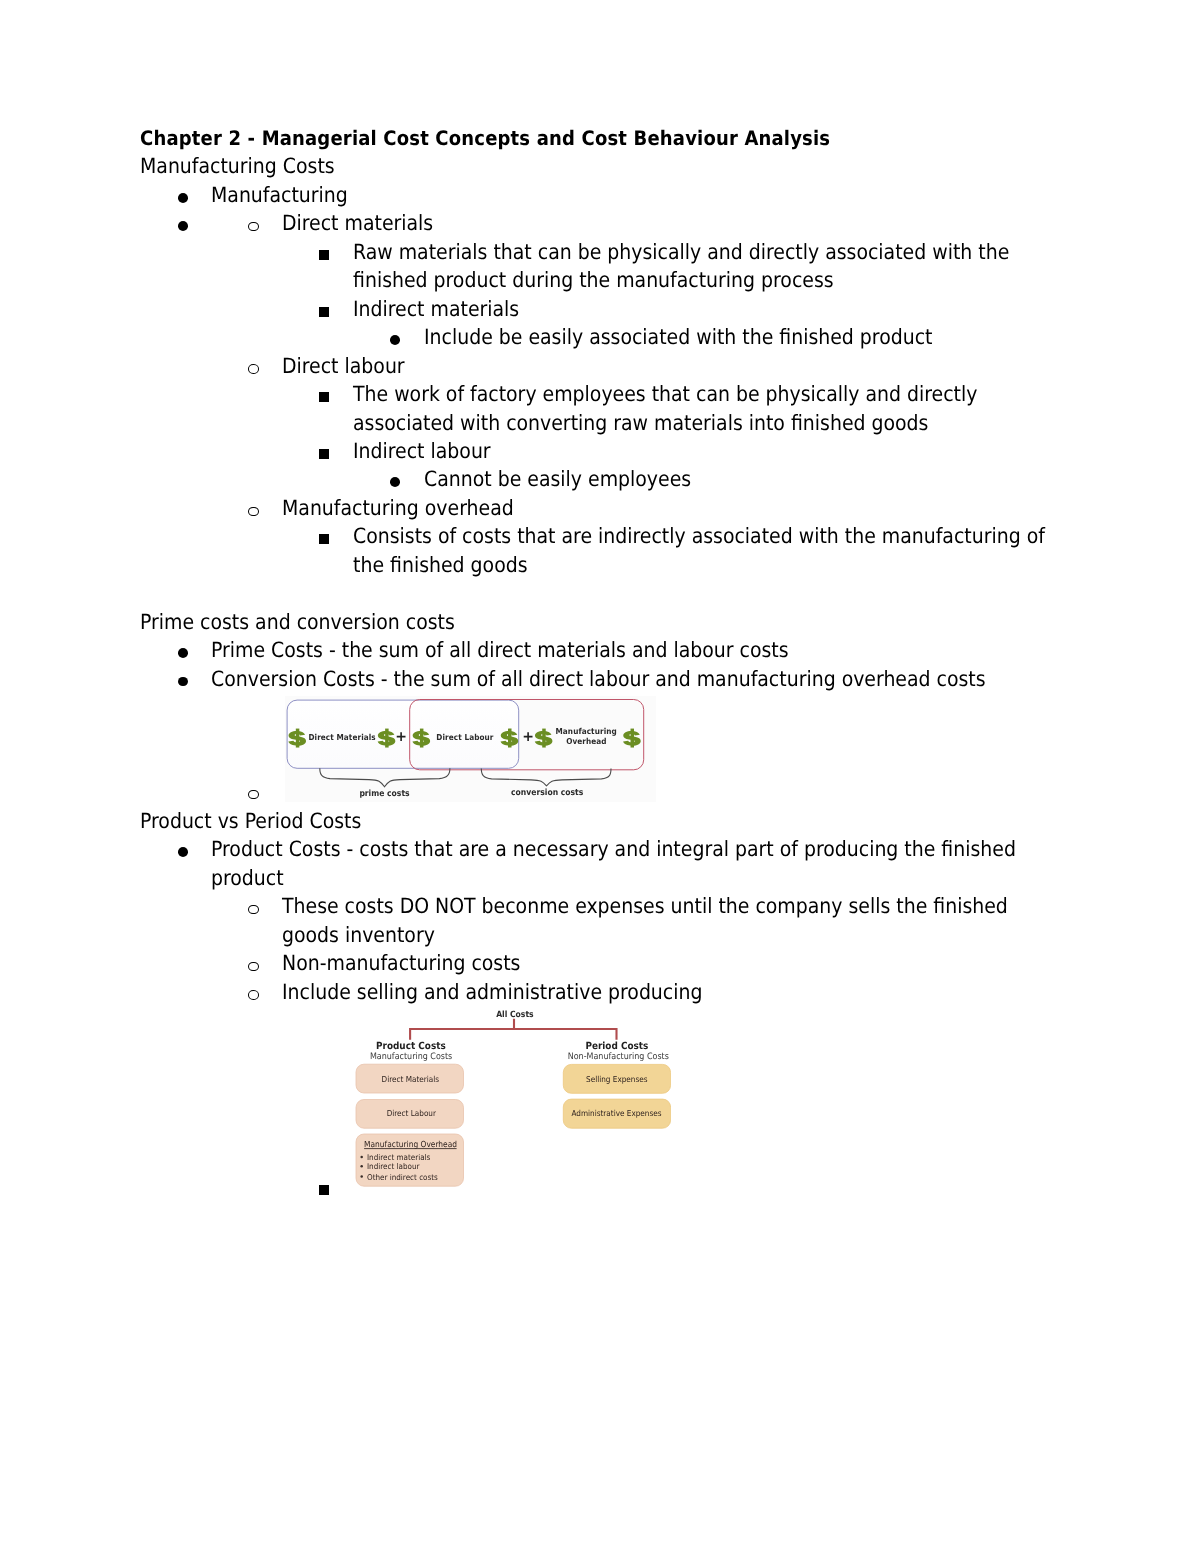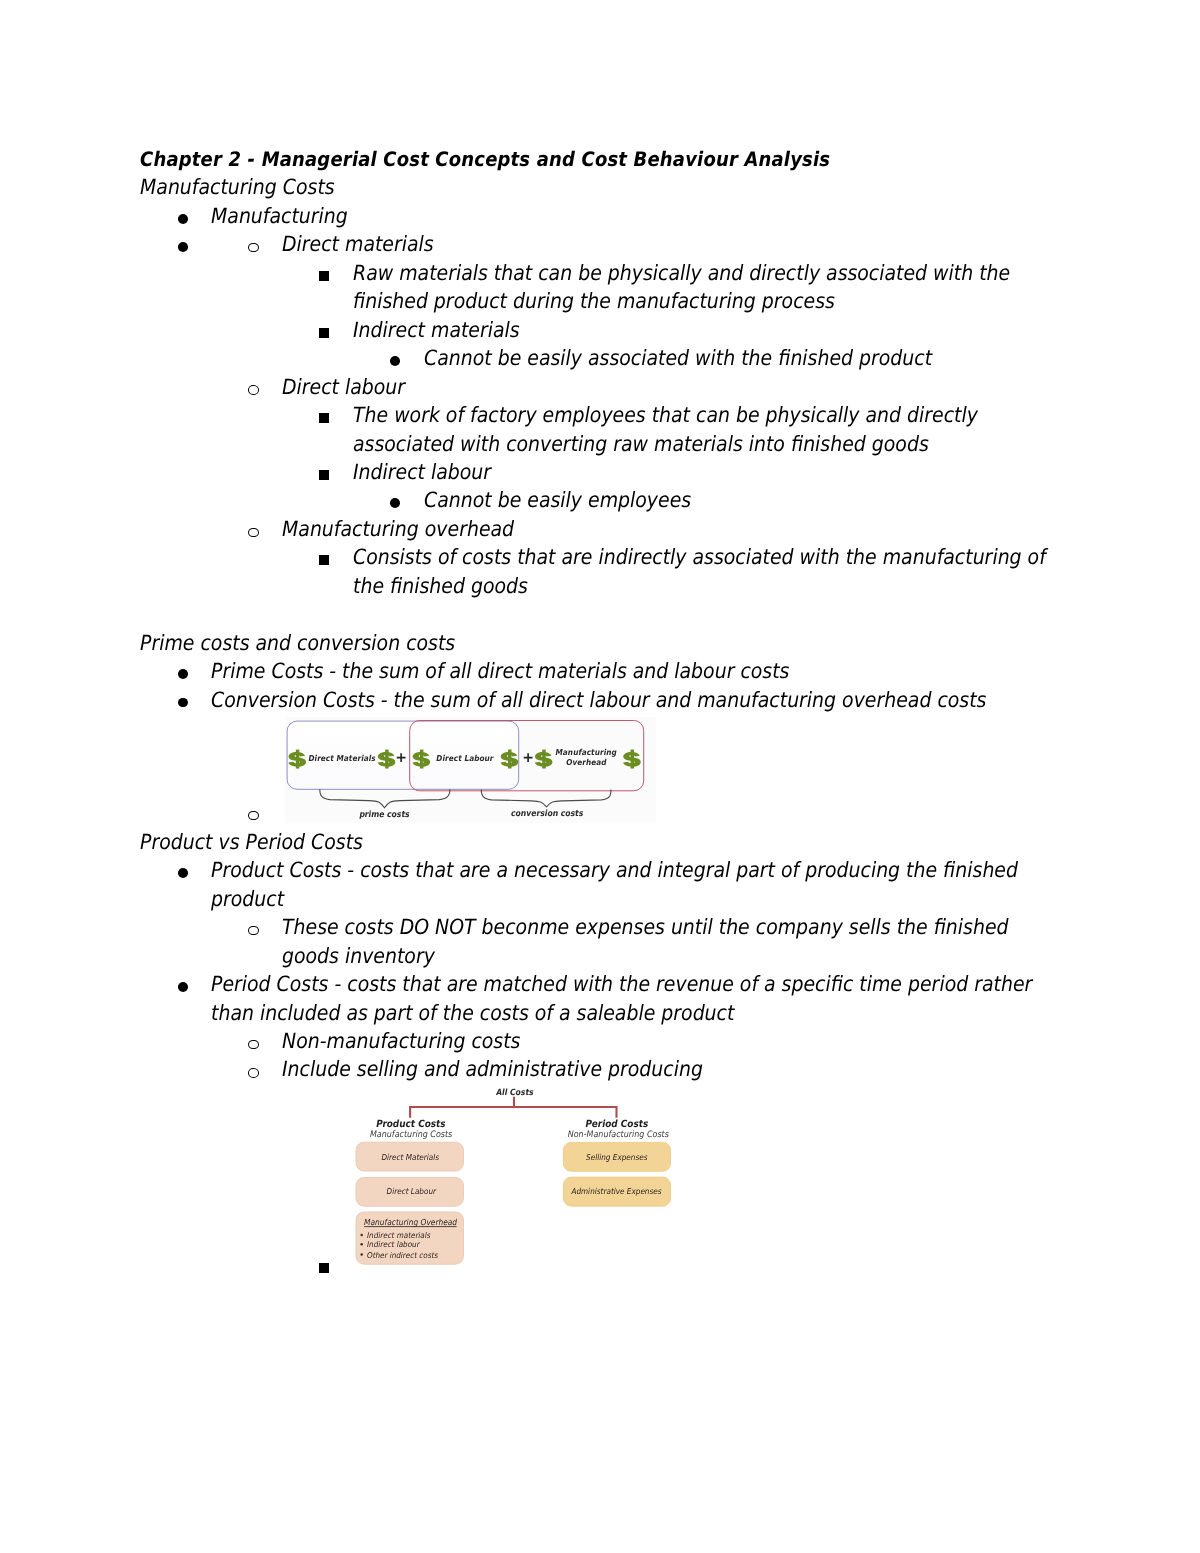--- a/index.html
+++ b/index.html
@@ -2,21 +2,21 @@
 <html><head>
 <meta charset="utf-8">
 <title>Chapter 2 notes</title>
 <style>
   html,body{margin:0;padding:0;background:#ffffff;}
   body{width:1200px;height:1553px;overflow:hidden;
        font-family:"DejaVu Sans Condensed","DejaVu Sans",sans-serif;color:#000000;
        -webkit-font-smoothing:antialiased;text-rendering:geometricPrecision;}
   .page{position:relative;width:1200px;height:1553px;background:#fff;}
 
-  .doc{position:absolute;left:140px;top:145px;width:914px;font-style:italic;}
+  .doc{position:absolute;left:140px;top:124px;width:914px;}
 
   .ln{position:relative;font-size:21px;line-height:28.45px;letter-spacing:0;
       color:#000;font-weight:400;}
   .title{font-weight:700;font-size:20px;letter-spacing:0.18px;line-height:28.45px;}
 
   .li{position:relative;font-size:21px;line-height:28.45px;letter-spacing:0;}
   .li .mk{position:absolute;display:block;}
   .lvl1{padding-left:71px;}
   .lvl2{padding-left:142px;}
   .lvl3{padding-left:213px;}
@@ -85,21 +85,21 @@
     <div class="li lvl3">
       <span class="mk mk-square"></span>
       <span>Raw materials that can be physically and directly associated with the finished product during the manufacturing process</span>
     </div>
     <div class="li lvl3">
       <span class="mk mk-square"></span>
       <span>Indirect materials</span>
     </div>
     <div class="li lvl4">
       <span class="mk mk-disc"></span>
-      <span>Cannot be easily associated with the finished product</span>
+      <span>Include be easily associated with the finished product</span>
     </div>
     <div class="li lvl2">
       <span class="mk mk-circle"></span>
       <span>Direct labour</span>
     </div>
     <div class="li lvl3">
       <span class="mk mk-square"></span>
       <span>The work of factory employees that can be physically and directly associated with converting raw materials into finished goods</span>
     </div>
     <div class="li lvl3">
@@ -175,24 +175,20 @@
     <div class="ln">Product vs Period Costs</div>
 
     <div class="li lvl1">
       <span class="mk mk-disc"></span>
       <span>Product Costs - costs that are a necessary and integral part of producing the finished product</span>
     </div>
     <div class="li lvl2">
       <span class="mk mk-circle"></span>
       <span>These costs DO NOT beconme expenses until the company sells the finished goods inventory</span>
     </div>
-    <div class="li lvl1">
-      <span class="mk mk-disc"></span>
-      <span>Period Costs - costs that are matched with the revenue of a specific time period rather than included as part of the costs of a saleable product</span>
-    </div>
     <div class="li lvl2">
       <span class="mk mk-circle"></span>
       <span>Non-manufacturing costs</span>
     </div>
     <div class="li lvl2">
       <span class="mk mk-circle"></span>
       <span>Include selling and administrative producing</span>
     </div>
 
     <div class="li lvl3 figwrap" id="fig2wrap">

